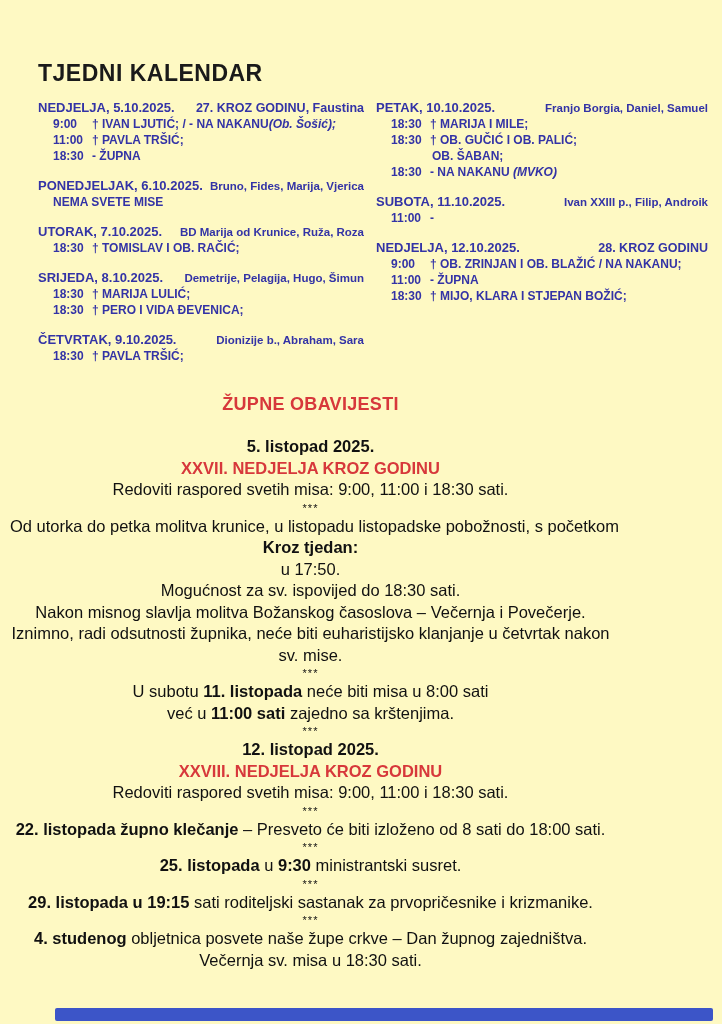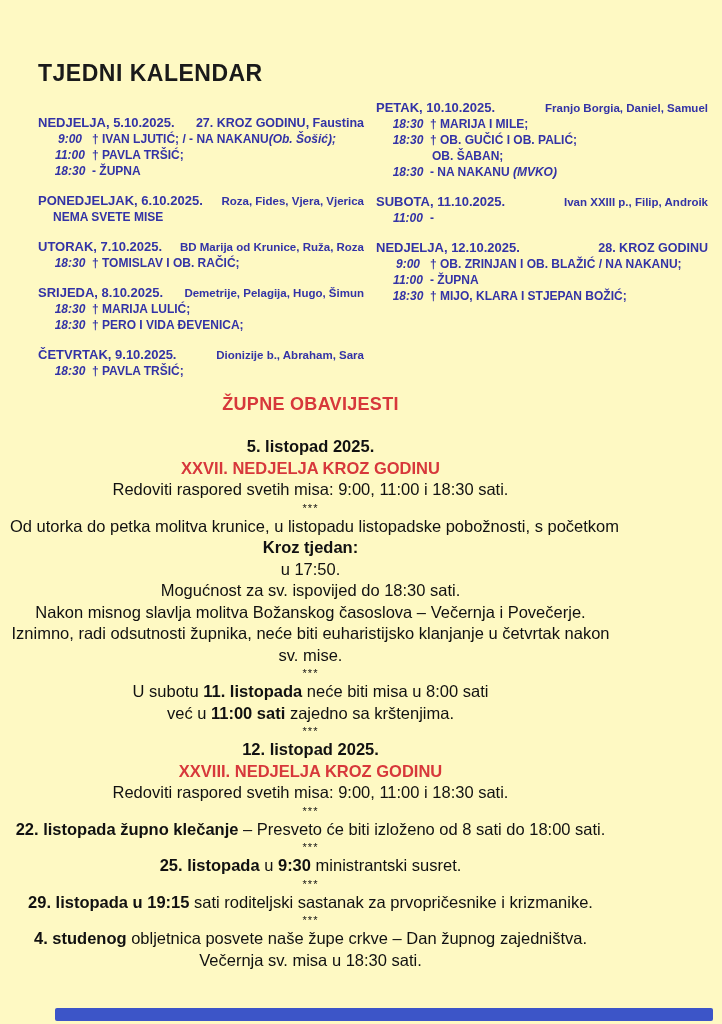--- a/index.html
+++ b/index.html
@@ -20,21 +20,21 @@
   .cal-col { position:absolute; top:100px; color:#3333a6; font-weight:bold; }
   #col-left  { left:38px;  width:326px; }
   #col-right { left:376px; width:332px; }
   .entry { margin-bottom:14px; }
   .day-row { display:flex; justify-content:space-between; align-items:baseline; line-height:16px; }
   .day   { font-size:13px; white-space:nowrap; }
   .saints{ font-size:11.5px; white-space:nowrap; padding-left:6px; }
   .saints.feast { font-size:12.5px; }
   .mline { padding-left:15px; font-size:12px; line-height:16px; white-space:nowrap; }
   .mline.indent { padding-left:56px; }
-  .mtime { display:inline-block; width:34px; text-align:center; margin-right:5px;font-style:italic; }
+  .mtime { display:inline-block; width:34px; text-align:left; margin-right:5px; }
   .mitalic { font-style:italic; }
 
   
   .ann { position:absolute; left:0; top:394px; width:621px; padding:0 10px; text-align:center; color:#111; }
   .ann-title { font-size:18px; font-weight:bold; color:#d7383b; margin-bottom:21px; letter-spacing:0.3px; }
   .ann-line { font-size:16.5px; line-height:21.5px; white-space:nowrap; }
   .ann-line.bold { font-weight:bold; }
   .ann-line.red  { font-weight:bold; color:#d7383b; }
   .ann-line.stars{ font-size:11px; line-height:15px; letter-spacing:1px; color:#111; }
   .ann-line b { font-weight:bold; }
@@ -45,34 +45,34 @@
     border-radius:2px;
   }
 </style>
 </head>
 <body>
 
 <div class="page">
 
   <div class="doc-title">TJEDNI KALENDAR</div>
 
-  <div class="cal-col" id="col-left" style="color: rgb(51, 51, 166); margin-top: 15px;">
+  <div class="cal-col" id="col-left" style="color: rgb(51, 51, 166);">
       <div class="entry">
         <div class="day-row">
           <span class="day">NEDJELJA, 5.10.2025.</span>
           <span class="saints feast">27. KROZ GODINU, Faustina</span>
         </div>
         <div class="mline"><span class="mtime">9:00</span><span>† IVAN LJUTIĆ; / - NA NAKANU</span><span class="mitalic">(Ob. Šošić);</span></div>
         <div class="mline"><span class="mtime">11:00</span><span>† PAVLA TRŠIĆ;</span></div>
         <div class="mline"><span class="mtime">18:30</span><span>- ŽUPNA</span></div>
       </div>
       <div class="entry">
         <div class="day-row">
           <span class="day">PONEDJELJAK, 6.10.2025.</span>
-          <span class="saints">Roza, Fides, Vjera, Vjerica</span>
+          <span class="saints">Bruno, Fides, Marija, Vjerica</span>
         </div>
         <div class="mline"><span>NEMA SVETE MISE</span></div>
       </div>
       <div class="entry">
         <div class="day-row">
           <span class="day">UTORAK, 7.10.2025.</span>
           <span class="saints">BD Marija od Krunice, Ruža, Roza</span>
         </div>
         <div class="mline"><span class="mtime">18:30</span><span>† TOMISLAV I OB. RAČIĆ;</span></div>
       </div>

